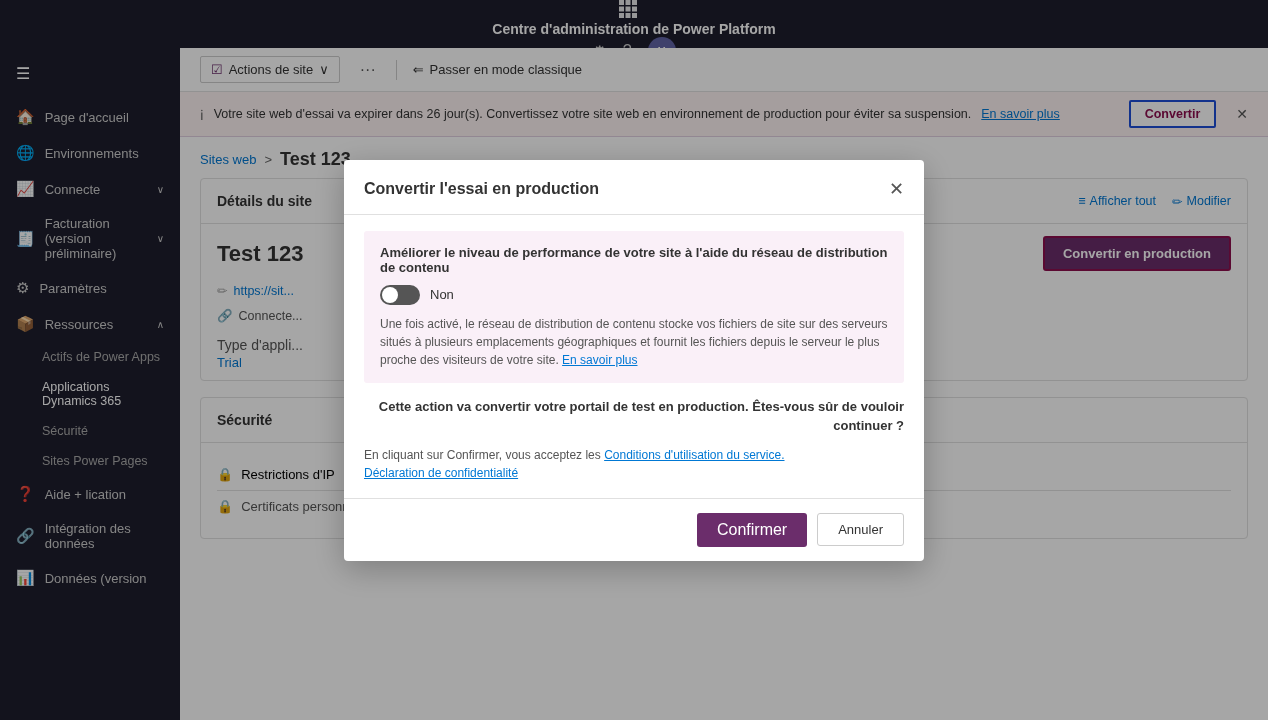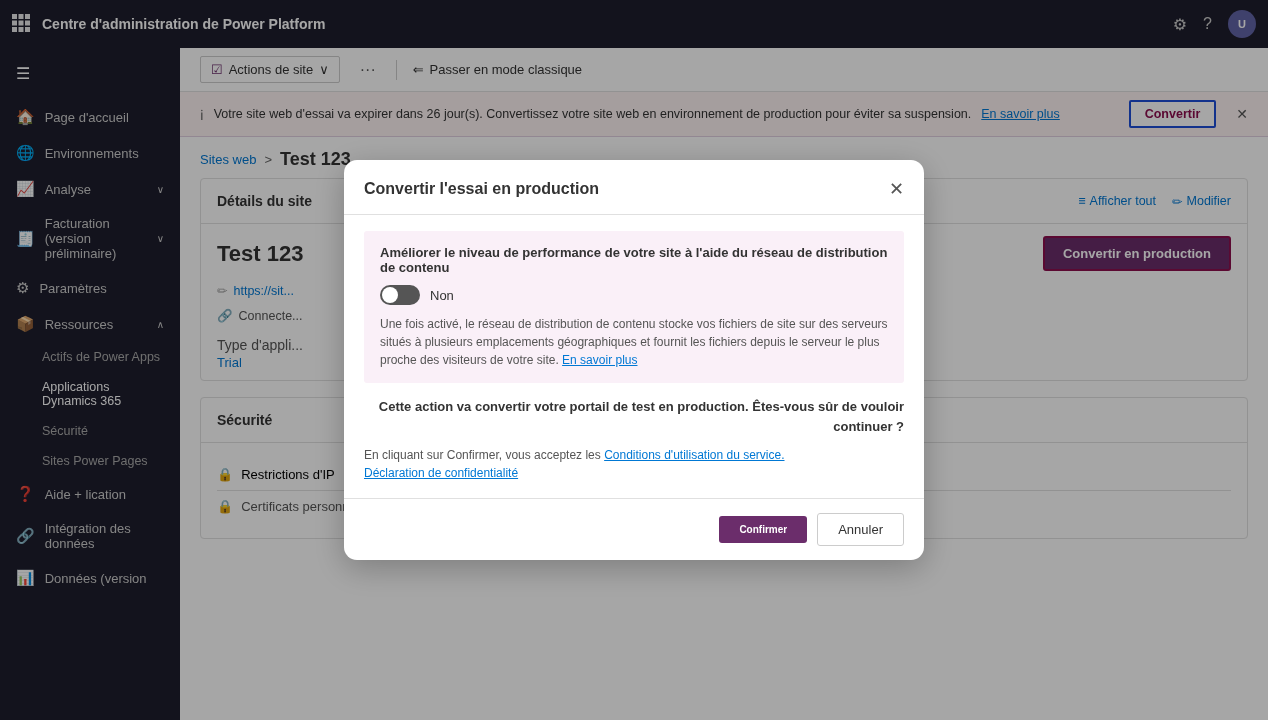--- a/index.html
+++ b/index.html
@@ -7,20 +7,21 @@
 
     
     .topbar {
       background: #1e1e2d;
       color: #fff;
       display: flex;
       align-items: center;
       height: 48px;
       padding: 0 12px;
       flex-shrink: 0;
+      flex-direction: column;
     }
     .topbar-grid-icon { margin-right: 12px; opacity: 0.9; cursor: pointer; }
     .topbar-title { font-size: 14px; font-weight: 600; flex: 1; }
     .topbar-icons { display: flex; gap: 16px; align-items: center; }
     .topbar-icon-btn { color: #ccc; cursor: pointer; font-size: 16px; }
     .topbar-avatar { width: 28px; height: 28px; border-radius: 50%; background: #6264a7; display: flex; align-items: center; justify-content: center; color: #fff; font-size: 11px; font-weight: 600; }
 
     
     .main-layout { display: flex; flex: 1; overflow: hidden; }
 
@@ -196,21 +197,21 @@
       position: fixed;
       top: 0; left: 0; right: 0; bottom: 0;
       background: rgba(0,0,0,0.35);
       display: flex;
       align-items: center;
       justify-content: center;
       z-index: 1000;
     }
     .modal {
       background: #fff;
-      border-radius: 13px;
+      border-radius: 4px;
       width: 580px;
       max-width: 95vw;
       box-shadow: 0 8px 32px rgba(0,0,0,0.25);
       overflow: hidden;
     }
     .modal-header {
       display: flex;
       align-items: center;
       padding: 18px 20px 14px;
       border-bottom: 1px solid #e0e0e0;
@@ -261,22 +262,22 @@
       justify-content: flex-end;
       padding: 14px 20px;
       gap: 10px;
       border-top: 1px solid #e0e0e0;
     }
     .btn-confirm {
       background: #6b2d6b;
       color: #fff;
       border: none;
       padding: 8px 20px;
-      font-size: 10px;
-      font-weight: 700;
+      font-size: 16px;
+      font-weight: 400;
       border-radius: 3px;
       cursor: pointer;
     }
     .btn-cancel {
       background: #fff;
       color: #333;
       border: 1px solid #ccc;
       padding: 8px 20px;
       font-size: 13px;
       border-radius: 3px;
@@ -316,21 +317,21 @@
     <div class="sidebar-item">
       <span class="icon">🏠</span>
       <span>Page d'accueil</span>
     </div>
     <div class="sidebar-item">
       <span class="icon">🌐</span>
       <span>Environnements</span>
     </div>
     <div class="sidebar-item">
       <span class="icon">📈</span>
-      <span>Analyse</span>
+      <span>Connecte</span>
       <span class="chevron">∨</span>
     </div>
     <div class="sidebar-item">
       <span class="icon">🧾</span>
       <span>Facturation (version préliminaire)</span>
       <span class="chevron">∨</span>
     </div>
     <div class="sidebar-item">
       <span class="icon">⚙</span>
       <span>Paramètres</span>

